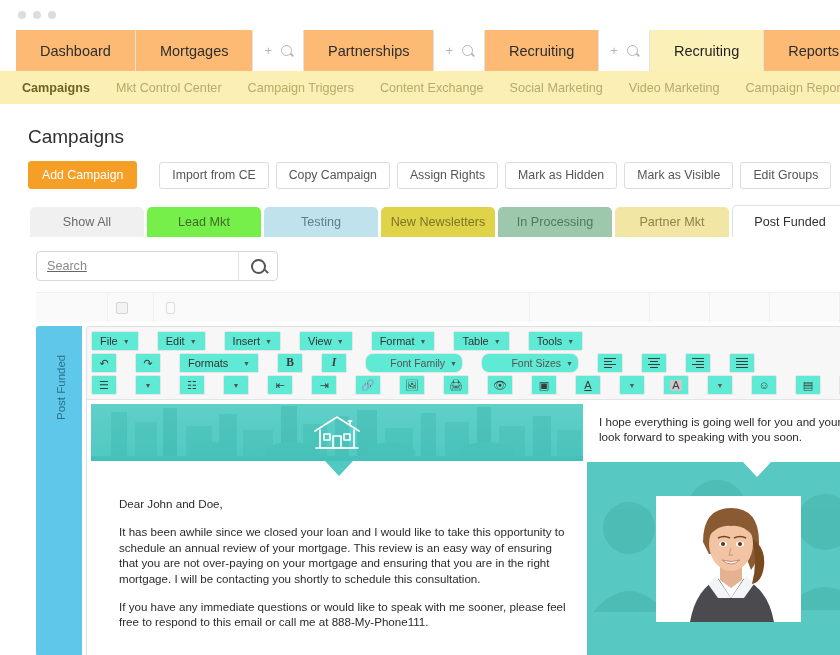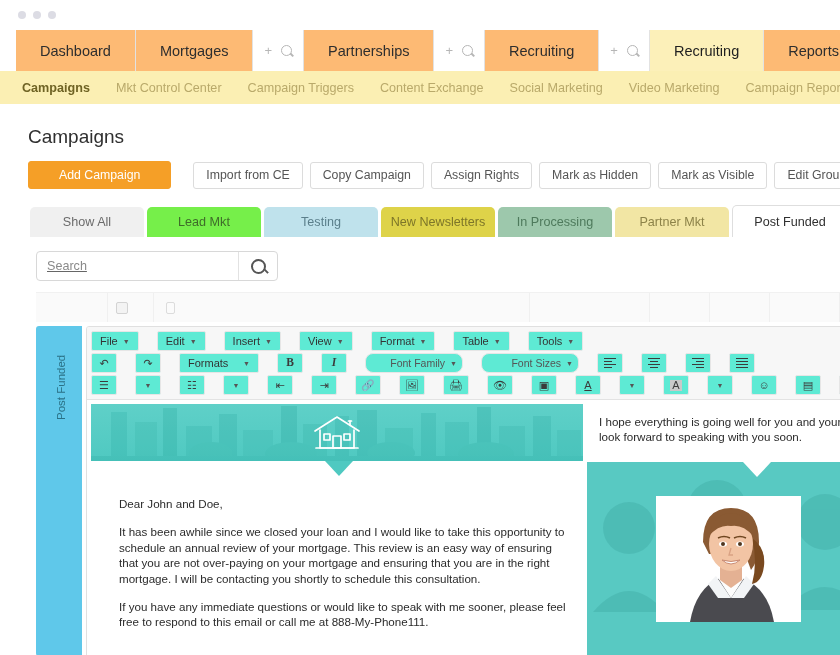--- a/index.html
+++ b/index.html
@@ -42,21 +42,21 @@
   
   .pagebody{padding:0 0 0 0;background:#fff;}
   .page-title{font-size:19px;color:#2f2f2f;padding:22px 0 0 28px;font-weight:normal;}
 
   .actionrow{display:flex;align-items:center;gap:0;padding:13px 0 0 28px;}
   .btn{
     height:25px;display:inline-flex;align-items:center;padding:0 12px;
     font-size:12.3px;color:#555;background:#fff;border:1px solid #dcdcdc;border-radius:3px;
     margin-right:7px;white-space:nowrap;
   }
-  .btn.primary{background:#f59f27;border-color:#f59f27;color:#fff;font-weight:normal;margin-right:22px;padding:0 30px;height:26px;}
+  .btn.primary{background:#f59f27;border-color:#f59f27;color:#fff;font-weight:normal;margin-right:22px;padding:0 13px;height:26px;}
 
   
   .tagrow{display:flex;align-items:flex-end;padding-left:30px;margin-top:16px;height:32px;}
   .tagtab{
     height:30px;min-width:82px;display:flex;align-items:center;justify-content:center;
     font-size:12.6px;border-radius:5px 5px 0 0;margin-right:3px;padding:0 16px;white-space:nowrap;
   }
   .tagtab.active{background:#fff;border:1px solid #dedede;border-bottom:none;color:#2f2f2f;height:31px;}
 
   

